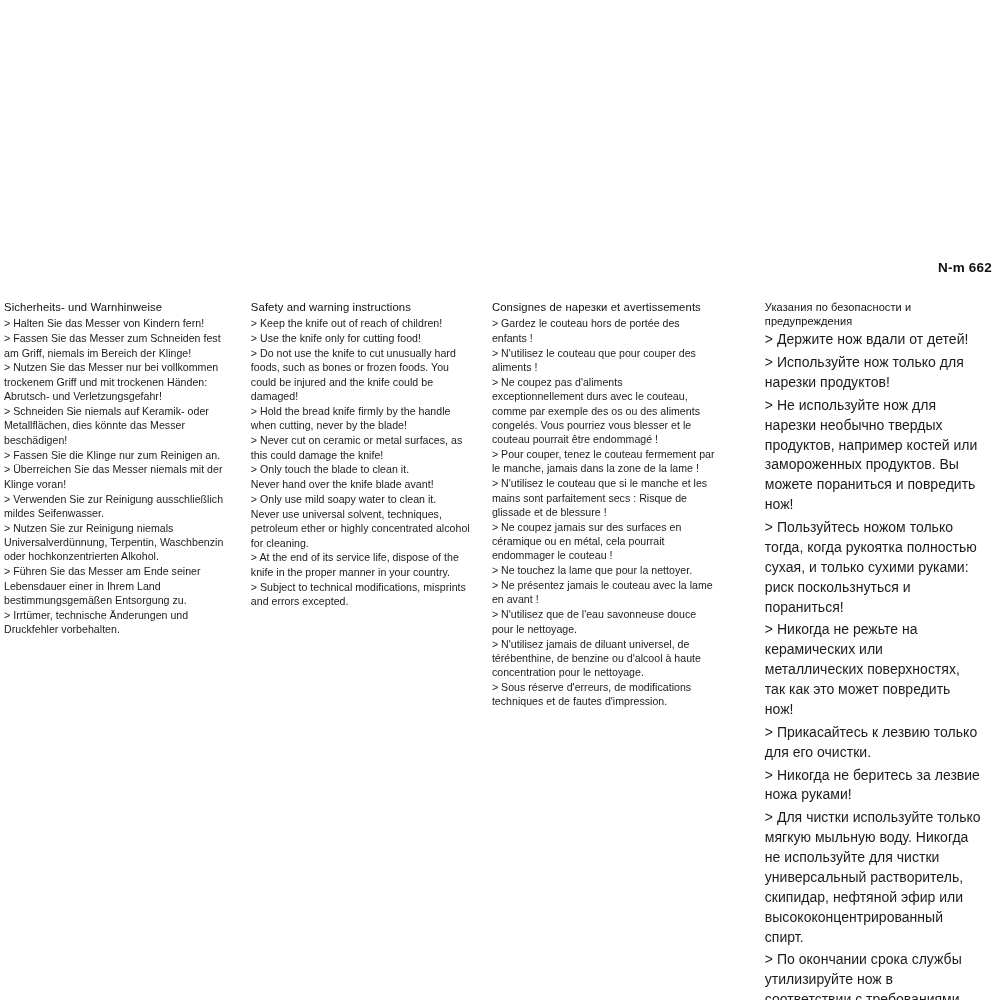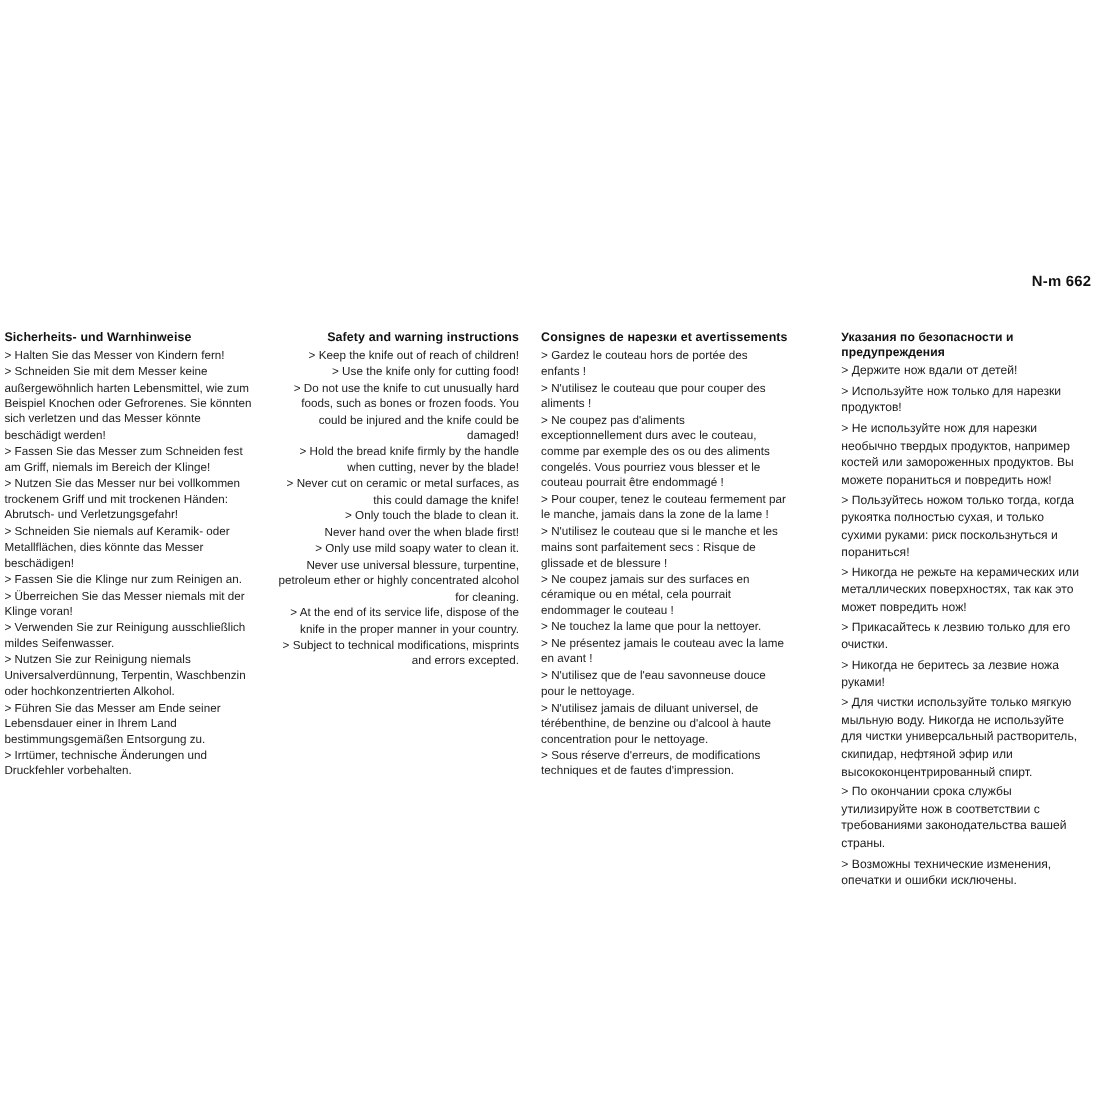--- a/index.html
+++ b/index.html
@@ -18,104 +18,103 @@
   .page {
     position: absolute;
     left: 0;
     top: 0;
     width: 1000px;
     height: 1000px;
   }
   .model-code {
     position: absolute;
     right: 8px;
-    top: 248px;
+    top: 260px;
     font-size: 13.5px;
     font-weight: bold;
     letter-spacing: 0.2px;
     color: #111;
     text-align: right;
   }
   .columns {
     position: absolute;
     left: 0;
     top: 300px;
     width: 1000px;
     display: flex;
     align-items: flex-start;
   }
   .col {
     box-sizing: border-box;
     padding-right: 18px;
   }
   .col-de { width: 256px; padding-left: 4px; }
-  .col-en { width: 248px; padding-left: 2px; text-align: right; }
+  .col-en { width: 248px; padding-left: 2px; }
   .col-fr { width: 252px; padding-left: 2px; }
   .col-ru { width: 244px; padding-left: 2px; margin-left: 28px; }
 
   .col-title {
     font-size: 11.3px;
-    font-weight: bold;
+    font-weight: normal;
     line-height: 1.28;
     margin: 0 0 2px 0;
     letter-spacing: 0.1px;
     color: #111;
   }
   .col-ru .col-title { font-size: 11px; }
   p.line {
     margin: 0 0 0 0;
     font-size: 10.6px;
     line-height: 1.355;
     letter-spacing: 0.02px;
     color: #1b1b1b;
   }
   .col-ru p.line {
-    font-size: 11px;
+    font-size: 14px;
     line-height: 1.42;
     margin-bottom: 3px;
   }
   .col-de p.line, .col-en p.line, .col-fr p.line {
     margin-bottom: 0.5px;
   }
 </style>
 </head>
 <body>
 
 <div class="page">
 
   <div class="model-code">N-m 662</div>
 
   <div class="columns">
 
     <div class="col col-de">
       <div class="col-title">Sicherheits- und Warnhinweise</div>
       <p class="line">&gt; Halten Sie das Messer von Kindern fern!</p>
-      <p class="line">&gt; Schneiden Sie mit dem Messer keine außergewöhnlich harten Lebensmittel, wie zum Beispiel Knochen oder Gefrorenes. Sie könnten sich verletzen und das Messer könnte beschädigt werden!</p>
       <p class="line">&gt; Fassen Sie das Messer zum Schneiden fest am Griff, niemals im Bereich der Klinge!</p>
       <p class="line">&gt; Nutzen Sie das Messer nur bei vollkommen trockenem Griff und mit trockenen Händen: Abrutsch- und Verletzungsgefahr!</p>
       <p class="line">&gt; Schneiden Sie niemals auf Keramik- oder Metallflächen, dies könnte das Messer beschädigen!</p>
       <p class="line">&gt; Fassen Sie die Klinge nur zum Reinigen an.</p>
       <p class="line">&gt; Überreichen Sie das Messer niemals mit der Klinge voran!</p>
       <p class="line">&gt; Verwenden Sie zur Reinigung ausschließlich mildes Seifenwasser.</p>
       <p class="line">&gt; Nutzen Sie zur Reinigung niemals Universalverdünnung, Terpentin, Waschbenzin oder hochkonzentrierten Alkohol.</p>
       <p class="line">&gt; Führen Sie das Messer am Ende seiner Lebensdauer einer in Ihrem Land bestimmungsgemäßen Entsorgung zu.</p>
       <p class="line">&gt; Irrtümer, technische Änderungen und Druckfehler vorbehalten.</p>
     </div>
 
     <div class="col col-en">
       <div class="col-title">Safety and warning instructions</div>
       <p class="line">&gt; Keep the knife out of reach of children!</p>
       <p class="line">&gt; Use the knife only for cutting food!</p>
       <p class="line">&gt; Do not use the knife to cut unusually hard foods, such as bones or frozen foods. You could be injured and the knife could be damaged!</p>
       <p class="line">&gt; Hold the bread knife firmly by the handle when cutting, never by the blade!</p>
       <p class="line">&gt; Never cut on ceramic or metal surfaces, as this could damage the knife!</p>
       <p class="line">&gt; Only touch the blade to clean it.</p>
-      <p class="line">Never hand over the when blade first!</p>
+      <p class="line">Never hand over the knife blade avant!</p>
       <p class="line">&gt; Only use mild soapy water to clean it.</p>
-      <p class="line">Never use universal blessure, turpentine, petroleum ether or highly concentrated alcohol for cleaning.</p>
+      <p class="line">Never use universal solvent, techniques, petroleum ether or highly concentrated alcohol for cleaning.</p>
       <p class="line">&gt; At the end of its service life, dispose of the knife in the proper manner in your country.</p>
       <p class="line">&gt; Subject to technical modifications, misprints and errors excepted.</p>
     </div>
 
     <div class="col col-fr">
       <div class="col-title">Consignes de нарезки et avertissements</div>
       <p class="line">&gt; Gardez le couteau hors de portée des enfants !</p>
       <p class="line">&gt; N'utilisez le couteau que pour couper des aliments !</p>
       <p class="line">&gt; Ne coupez pas d'aliments exceptionnellement durs avec le couteau, comme par exemple des os ou des aliments congelés. Vous pourriez vous blesser et le couteau pourrait être endommagé !</p>
       <p class="line">&gt; Pour couper, tenez le couteau fermement par le manche, jamais dans la zone de la lame !</p>

